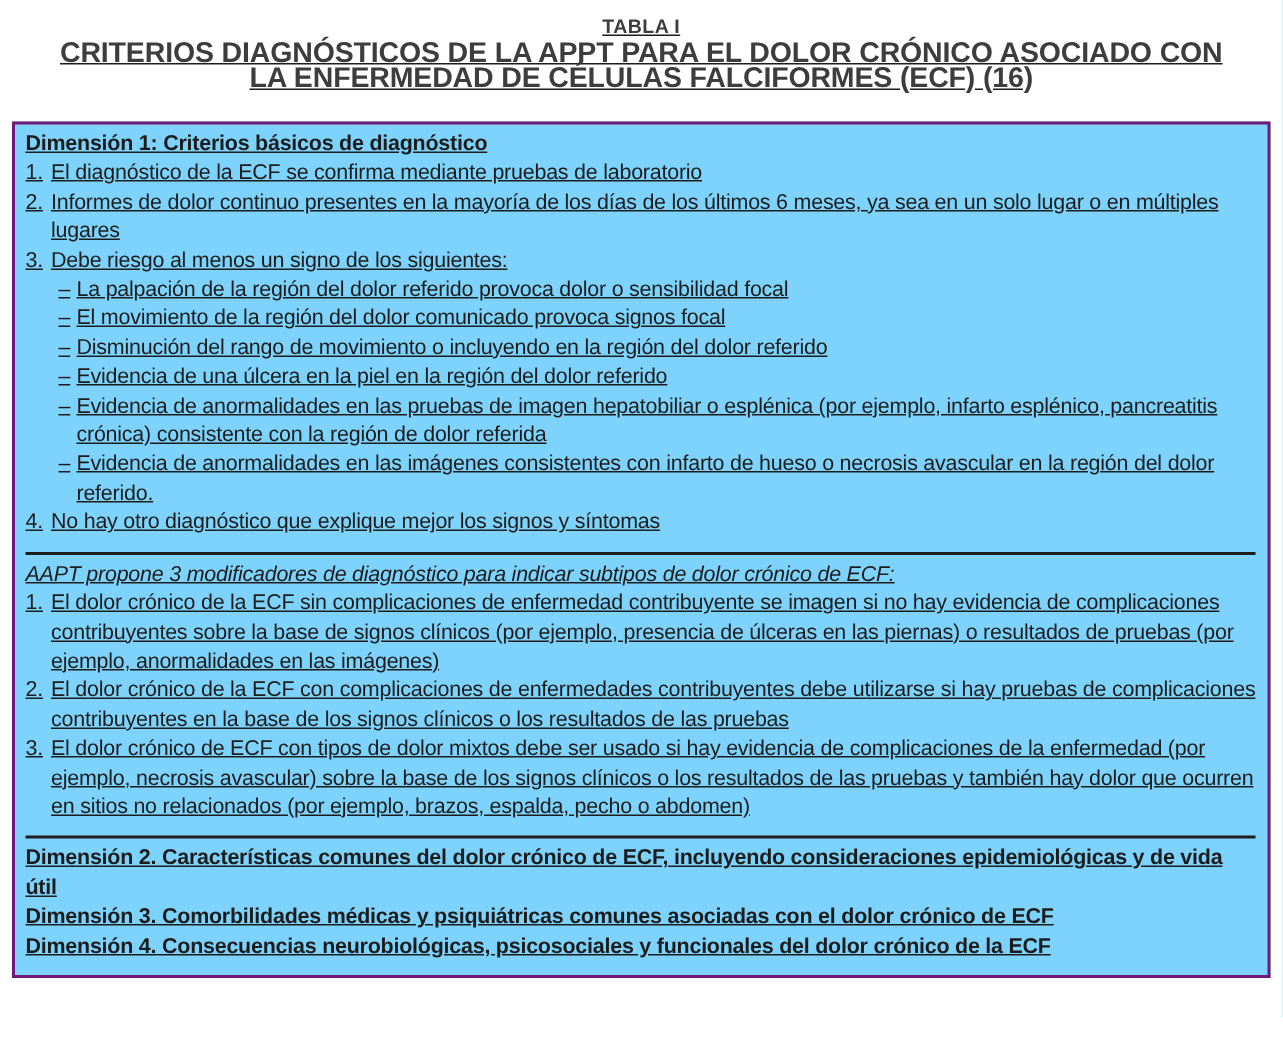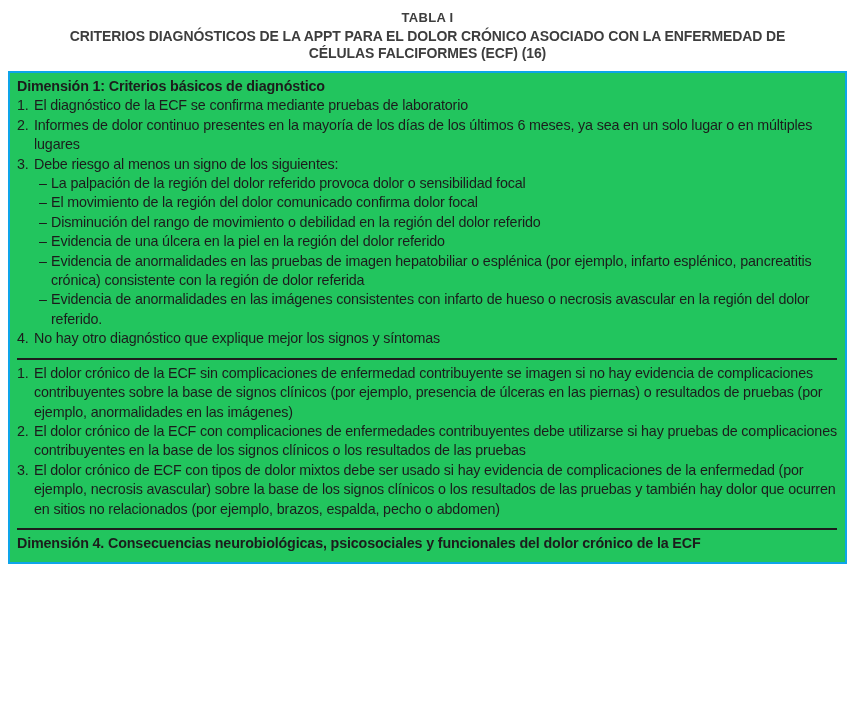--- a/index.html
+++ b/index.html
@@ -7,42 +7,43 @@
   body {
     width: 855px; height: 708px;
     font-family: "Liberation Sans", sans-serif;
     color: #1c1c1c;
     overflow: hidden;
   }
   .page {
     width: 855px; height: 708px;
     padding: 6px 8px 8px 8px;
     background: #ffffff;
+    text-decoration: underline;
   }
   .table-head {
     text-align: center;
     color: #3d3d3d;
     font-weight: bold;
   }
   .t-label {
     font-size: 13px;
     letter-spacing: 0.3px;
     margin-top: 4px;
   }
   .t-caption {
-    font-size: 14px;
+    font-size: 19px;
     line-height: 16.5px;
     max-width: 780px;
-    margin: 3px auto 10px auto;
+    margin: 3px auto 20px auto;
     letter-spacing: -0.1px;
   }
   .table-box {
-    border: 2px solid #0ea5e9;
+    border: 2px solid #701a75;
     padding: 0 8px 0 7px;
-    background: #22c55e;
+    background: #7dd3fc;
   }
   .sec { padding: 4px 0 9px 0; }
   .sec + .sec { border-top: 2px solid #1d1d1d; }
   .heading, .li, .intro, .bold-line {
     font-size: 14.3px;
     line-height: 19.4px;
     letter-spacing: -0.15px;
   }
   .heading { font-weight: bold; }
   .intro { font-style: italic; }
@@ -83,26 +84,26 @@
         <span class="txt">Debe riesgo al menos un signo de los siguientes:</span>
       </div>
 
       <div class="li sub">
         <span class="marker">–</span>
         <span class="txt">La palpación de la región del dolor referido provoca dolor o sensibilidad focal</span>
       </div>
 
       <div class="li sub">
         <span class="marker">–</span>
-        <span class="txt">El movimiento de la región del dolor comunicado confirma dolor focal</span>
+        <span class="txt">El movimiento de la región del dolor comunicado provoca signos focal</span>
       </div>
 
       <div class="li sub">
         <span class="marker">–</span>
-        <span class="txt">Disminución del rango de movimiento o debilidad en la región del dolor referido</span>
+        <span class="txt">Disminución del rango de movimiento o incluyendo en la región del dolor referido</span>
       </div>
 
       <div class="li sub">
         <span class="marker">–</span>
         <span class="txt">Evidencia de una úlcera en la piel en la región del dolor referido</span>
       </div>
 
       <div class="li sub">
         <span class="marker">–</span>
         <span class="txt">Evidencia de anormalidades en las pruebas de imagen hepatobiliar o esplénica (por ejemplo, infarto esplénico, pancreatitis crónica) consistente con la región de dolor referida</span>
@@ -113,35 +114,38 @@
         <span class="txt">Evidencia de anormalidades en las imágenes consistentes con infarto de hueso o necrosis avascular en la región del dolor referido.</span>
       </div>
 
       <div class="li">
         <span class="marker">4.</span>
         <span class="txt">No hay otro diagnóstico que explique mejor los signos y síntomas</span>
       </div>
     </section>
 
     <section class="sec">
+      <p class="intro">AAPT propone 3 modificadores de diagnóstico para indicar subtipos de dolor crónico de ECF:</p>
 
       <div class="li">
         <span class="marker">1.</span>
         <span class="txt">El dolor crónico de la ECF sin complicaciones de enfermedad contribuyente se imagen si no hay evidencia de complicaciones contribuyentes sobre la base de signos clínicos (por ejemplo, presencia de úlceras en las piernas) o resultados de pruebas (por ejemplo, anormalidades en las imágenes)</span>
       </div>
 
       <div class="li">
         <span class="marker">2.</span>
         <span class="txt">El dolor crónico de la ECF con complicaciones de enfermedades contribuyentes debe utilizarse si hay pruebas de complicaciones contribuyentes en la base de los signos clínicos o los resultados de las pruebas</span>
       </div>
 
       <div class="li">
         <span class="marker">3.</span>
         <span class="txt">El dolor crónico de ECF con tipos de dolor mixtos debe ser usado si hay evidencia de complicaciones de la enfermedad (por ejemplo, necrosis avascular) sobre la base de los signos clínicos o los resultados de las pruebas y también hay dolor que ocurren en sitios no relacionados (por ejemplo, brazos, espalda, pecho o abdomen)</span>
       </div>
     </section>
 
     <section class="sec">
+      <p class="bold-line">Dimensión 2. Características comunes del dolor crónico de ECF, incluyendo consideraciones epidemiológicas y de vida útil</p>
+      <p class="bold-line">Dimensión 3. Comorbilidades médicas y psiquiátricas comunes asociadas con el dolor crónico de ECF</p>
       <p class="bold-line">Dimensión 4. Consecuencias neurobiológicas, psicosociales y funcionales del dolor crónico de la ECF</p>
     </section>
 
   </div>
 </div>
 
 </body></html>

